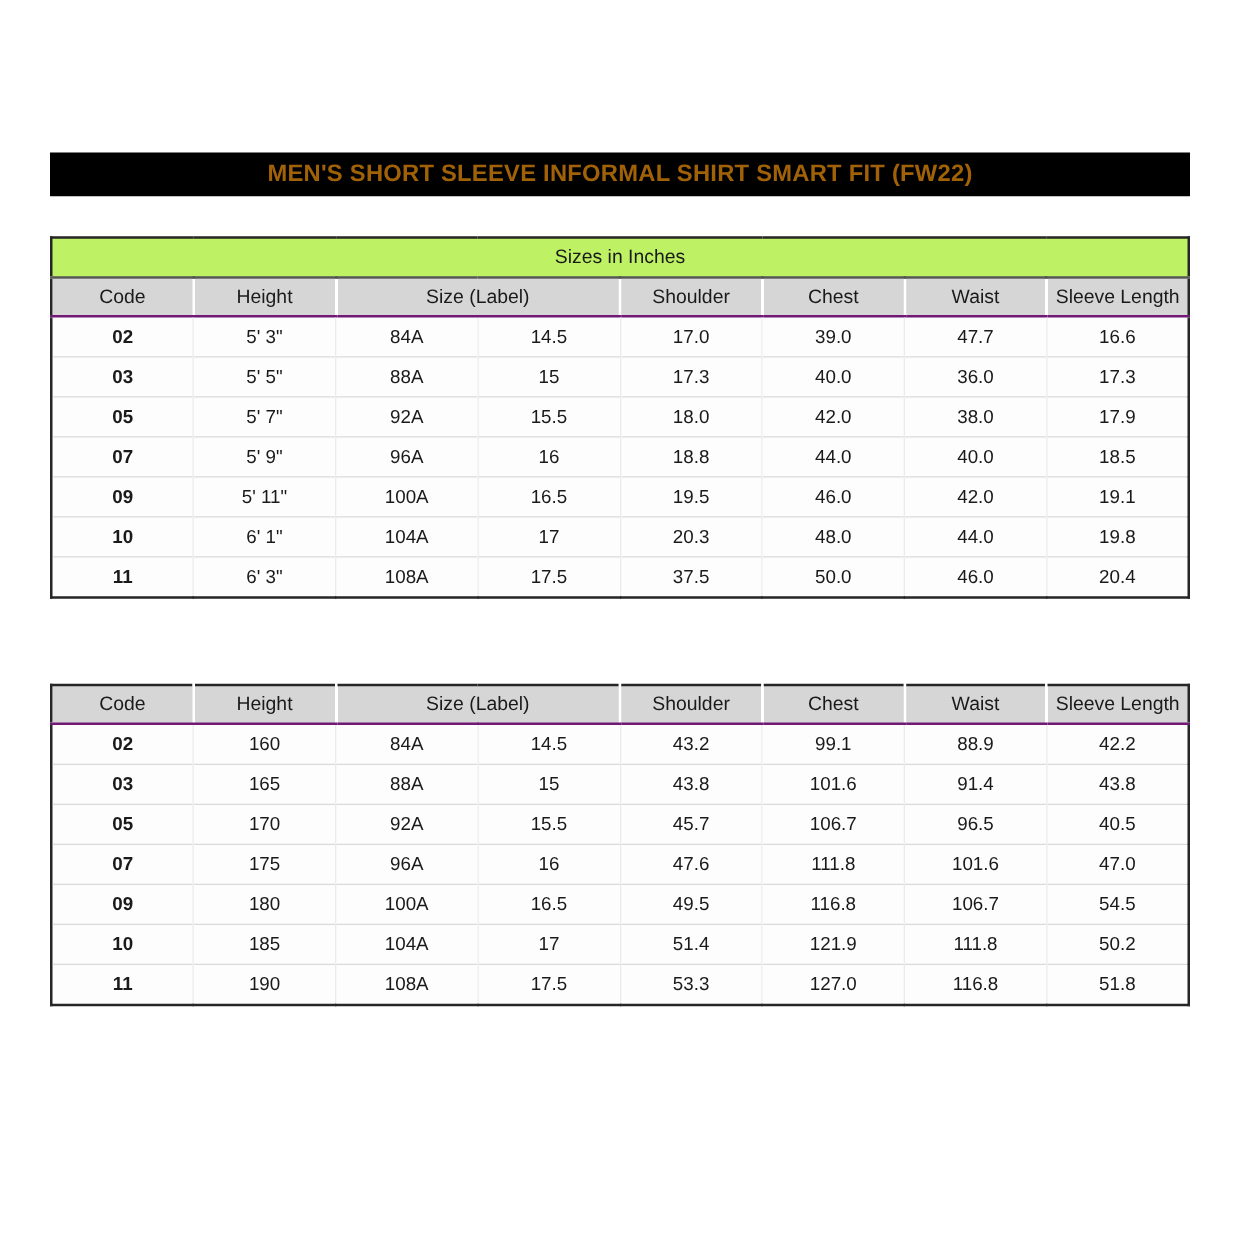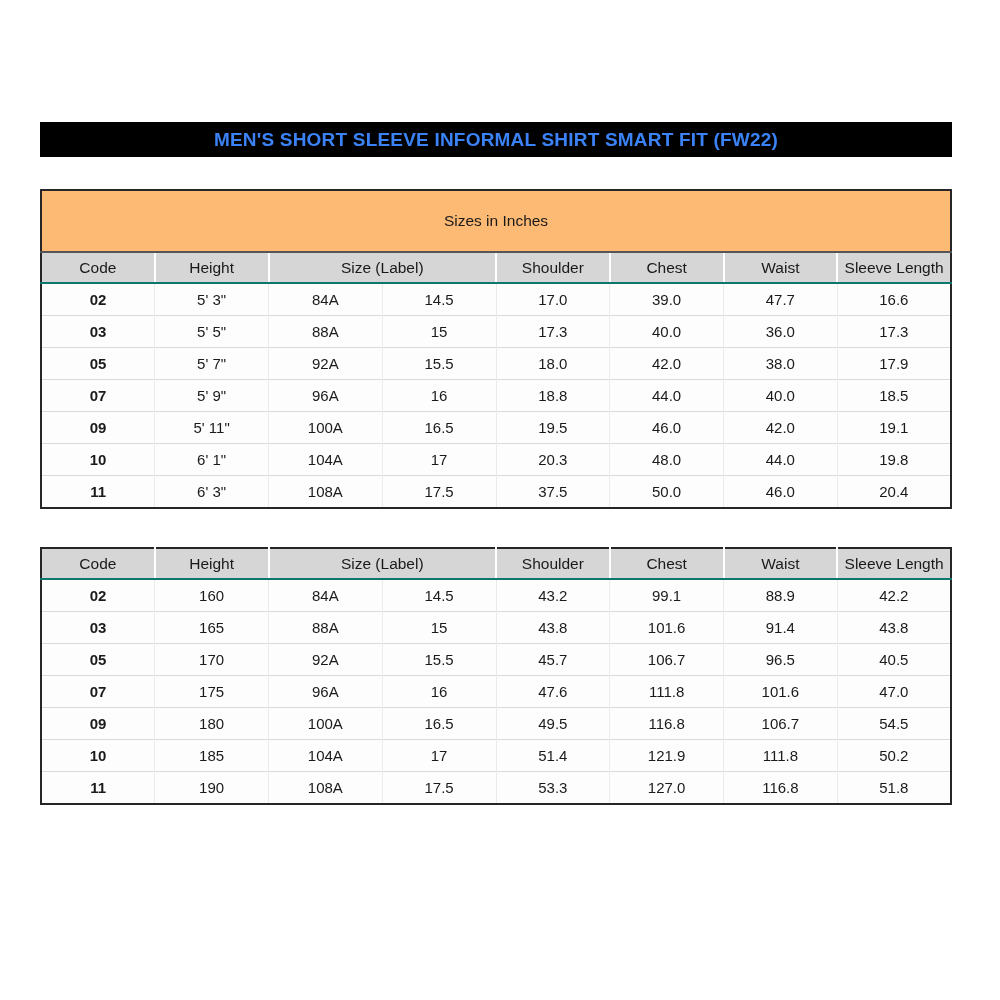--- a/index.html
+++ b/index.html
@@ -15,21 +15,21 @@
     background: #ffffff;
     overflow: hidden;
   }
   .banner {
     position: absolute;
     left: 40px;
     top: 122px;
     width: 912px;
     height: 35px;
     background: #000000;
-    color: #3b82f6;
+    color: #a16207;
     display: flex;
     align-items: center;
     justify-content: center;
     font-weight: bold;
     font-size: 19px;
     letter-spacing: 0.2px;
     white-space: nowrap;
   }
   .size-table-wrap { position: absolute; left: 40px; width: 912px; }
   .size-table-wrap.t0 { top: 189px; }
@@ -39,31 +39,31 @@
     border-collapse: collapse;
     table-layout: fixed;
     border: 2px solid #262626;
     background: #ffffff;
   }
   table.size-table col { width: 12.5%; }
   .title-row td {
     height: 28px;
     text-align: center;
     font-size: 15.5px;
-    background: #fdba74;
+    background: #bef264;
     border-bottom: 2px solid #555555;
-    padding: 16px;
+    padding: 1px;
   }
   .header-row th {
     height: 29px;
     text-align: center;
     font-size: 15.5px;
     font-weight: normal;
     background: #d6d6d6;
-    border-bottom: 2px solid #0f766e;
+    border-bottom: 2px solid #701a75;
     border-left: 2px solid #ffffff;
     padding: 0;
     overflow: hidden;
     white-space: nowrap;
   }
   .header-row th:first-child { border-left: none; }
   tbody td {
     height: 31px;
     text-align: center;
     font-size: 15px;

